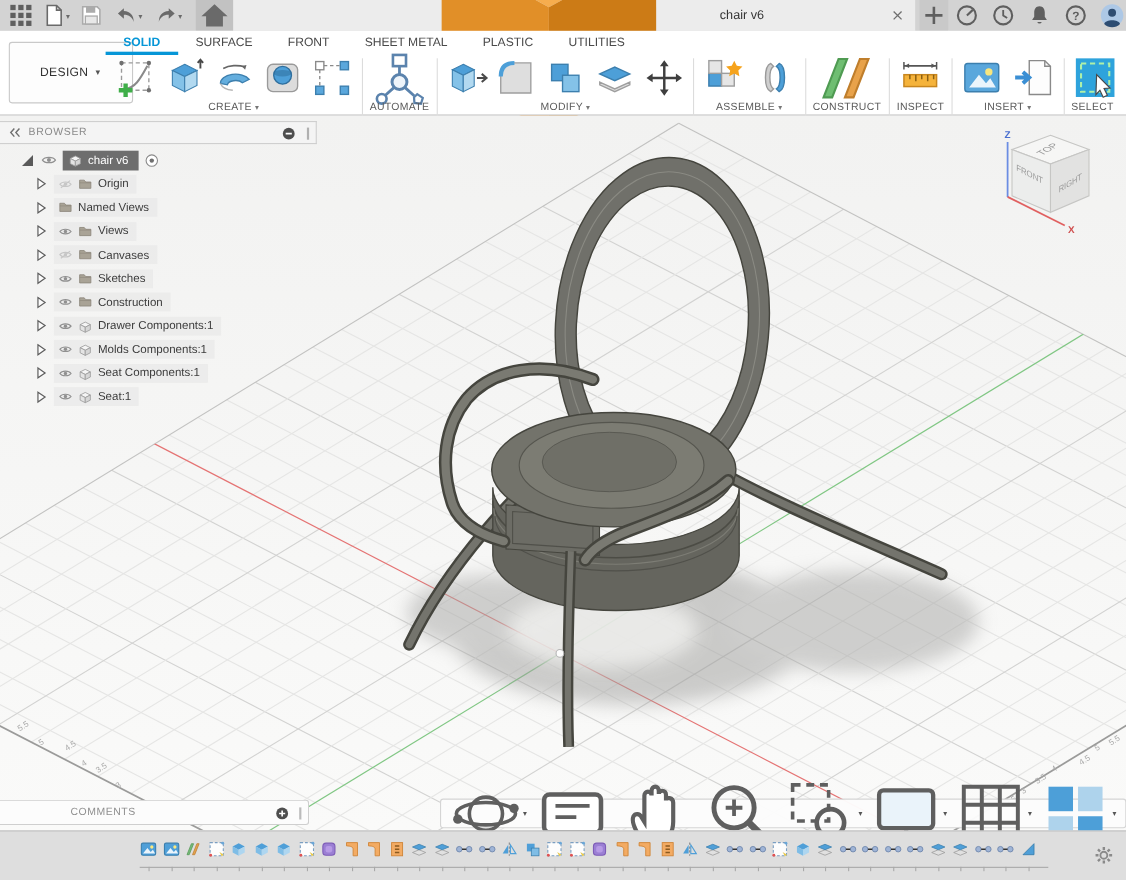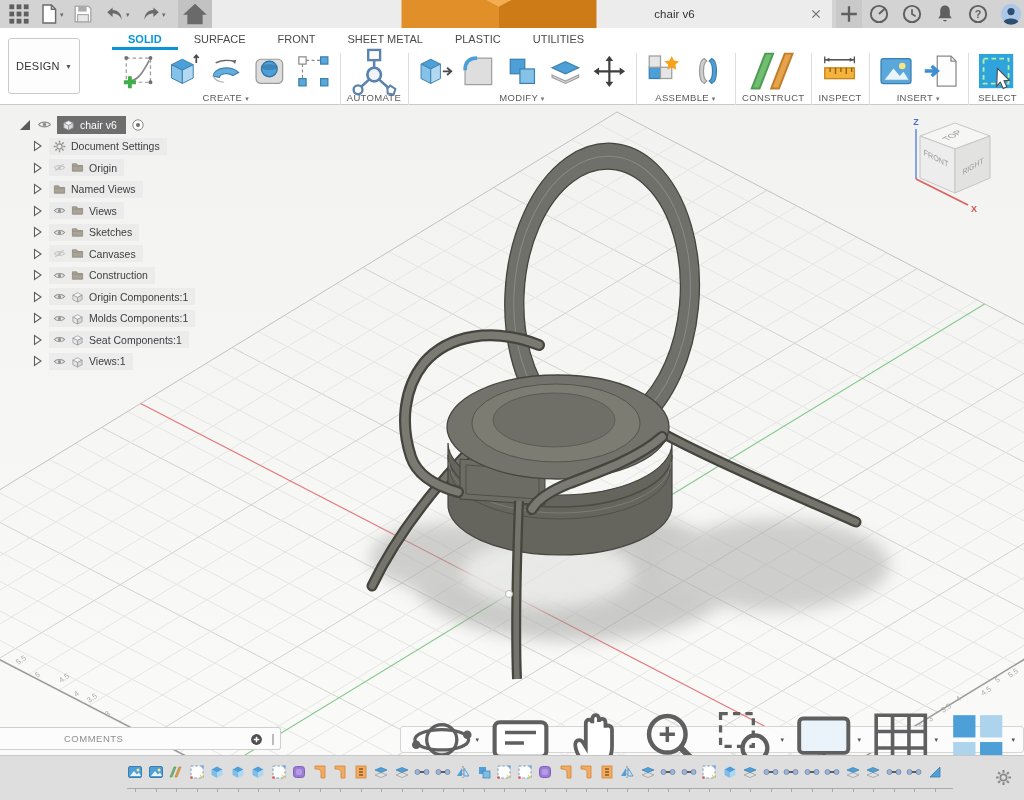--- a/index.html
+++ b/index.html
@@ -18,23 +18,23 @@
   #doctab .dtitle{font-size:11.5px;color:#333;}
   #doctab svg{width:15px;height:15px;}
   #tab-close{position:absolute;right:8px;top:6px;width:16px;height:16px;}
   #newtab{position:absolute;left:836px;top:0;width:26px;height:28px;background:#c9c9c9;display:flex;align-items:center;justify-content:center;}
   #newtab svg{width:15px;height:15px;}
   .rt-icons{position:absolute;left:866px;top:2px;display:flex;gap:7px;align-items:center;}
   .rt-icons .tbtn{position:static;}
 
   
   #ribbon{position:absolute;left:0;top:28px;width:1024px;height:77px;background:#ffffff;border-bottom:1px solid #c9c9c9;}
-  #design-btn{position:absolute;left:8px;top:10px;width:72px;height:56px;border:1px solid #c9c9c9;border-radius:3px;background:#fdfdfd;display:flex;align-items:center;justify-content:center;font-size:11px;color:#333;letter-spacing:.3px;cursor:pointer;}
+  #design-btn{position:absolute;left:8px;top:10px;width:113px;height:56px;border:1px solid #c9c9c9;border-radius:3px;background:#fdfdfd;display:flex;align-items:center;justify-content:center;font-size:11px;color:#333;letter-spacing:.3px;cursor:pointer;}
   #design-btn .dcar{font-size:7px;color:#555;margin-left:5px;}
-  #ribbon-main{position:absolute;left:112px;top:2px;text-align:right;}
+  #ribbon-main{position:absolute;left:96px;top:2px;}
   #ribbon-tabs{display:flex;height:20px;align-items:flex-end;}
   .rtab{padding:0 16px 2px 16px;font-size:11px;color:#4a4a4a;height:20px;line-height:18px;cursor:pointer;}
   .rtab.active{color:#0696d7;font-weight:bold;border-bottom:3px solid #0696d7;padding-bottom:0;}
   #ribbon-groups{display:flex;align-items:flex-start;margin-top:1px;}
   .rgroup{display:flex;flex-direction:column;align-items:center;padding:0 7px;}
   .ricons{display:flex;align-items:center;gap:5px;height:40px;}
   .rtool{cursor:pointer;display:flex;}
   .rtool svg{width:30px;height:30px;}
   .rtool.big svg{width:36px;height:36px;}
   .rlabel{font-size:9.5px;color:#5a5a5a;margin-top:1px;letter-spacing:.3px;cursor:pointer;}
@@ -570,20 +570,35 @@
         <text id="vc-right" transform="translate(65,52) matrix(0.85,-0.5,0,1,0,0)" text-anchor="middle" font-size="8" fill="#9a9a9a">RIGHT</text>
         <path d="M8 62 V12" stroke="#6b8de3" stroke-width="1.6"></path>
         <path d="M8 62 L60 88" stroke="#e06060" stroke-width="1.6"></path>
         <text id="vc-z" x="8" y="8" text-anchor="middle" font-size="9" font-weight="bold" fill="#4a6fd0">Z</text>
         <text id="vc-x" x="66" y="95" text-anchor="middle" font-size="9" font-weight="bold" fill="#d05050">X</text>
       </g>
     </svg>
   </div>
 
   <div id="browser">
+    <div class="bheader">
+      <span class="bh-ic">
+          <svg viewBox="0 0 14 14" xmlns="http://www.w3.org/2000/svg" style="width:100%;height:100%;display:block">
+            <path d="M6.5 3 L3 7 L6.5 11 M11.5 3 L8 7 L11.5 11" fill="none" stroke="#6f6f6f" stroke-width="1.4"></path>
+          </svg>
+        </span>
+      <span>BROWSER</span>
+      <span class="bh-min">
+          <svg viewBox="0 0 14 14" xmlns="http://www.w3.org/2000/svg" style="width:100%;height:100%;display:block">
+            <circle cx="7" cy="7" r="5.8" fill="#4e4e4e"></circle>
+            <path d="M4 7 H10" stroke="#fff" stroke-width="1.6"></path>
+          </svg>
+        </span>
+      <span class="bh-scroll"></span>
+    </div>
     <div id="browser-rows">
       <div class="brow root">
         <span class="tri">
             <svg viewBox="0 0 14 14" xmlns="http://www.w3.org/2000/svg" style="width:100%;height:100%;display:block">
               <path d="M2 12 L12 12 L12 2 Z" fill="#5a5a5a"></path>
             </svg>
           </span>
         <span class="rooteye">
             <svg viewBox="0 0 14 14" xmlns="http://www.w3.org/2000/svg" style="width:100%;height:100%;display:block">
               <path d="M1.5 7 C3.5 4 10.5 4 12.5 7 C10.5 10 3.5 10 1.5 7 Z" fill="none" stroke="#909090" stroke-width="1.1"></path>
@@ -601,95 +616,102 @@
           <span>chair v6</span>
         </span>
         <span class="btarget">
             <svg viewBox="0 0 14 14" xmlns="http://www.w3.org/2000/svg" style="width:100%;height:100%;display:block">
               <circle cx="7" cy="7" r="5.2" fill="#fff" stroke="#8a8a8a" stroke-width="1"></circle>
               <circle cx="7" cy="7" r="2" fill="#6f6f6f"></circle>
             </svg>
           </span>
       </div>
 
-    <div class="brow">
+        <div class="brow">
           <span class="tri">
             <svg viewBox="0 0 14 14" xmlns="http://www.w3.org/2000/svg" style="width:100%;height:100%;display:block">
               <path d="M4.5 2.5 L11 7 L4.5 11.5 Z" fill="#fcfcfc" stroke="#5f5f5f" stroke-width="1.1"></path>
             </svg>
           </span>
           <span class="bchip">
             <span style="display: flex; width: 13px; height: 13px;">
               <svg viewBox="0 0 14 14" xmlns="http://www.w3.org/2000/svg" style="width:100%;height:100%;display:block">
-                <circle cx="7" cy="7" r="2.8" fill="none" stroke="#8f8f8f" stroke-width="1.2"></circle>
-                <path d="M7 .8 V3 M7 11 V13.2 M.8 7 H3 M11 7 H13.2 M2.6 2.6 L4.2 4.2 M9.8 9.8 L11.4 11.4 M11.4 2.6 L9.8 4.2 M4.2 9.8 L2.6 11.4" stroke="#8f8f8f" stroke-width="1.5"></path>
-              </svg>
-            </span>
-            <span>Document Settings</span>
+                <path d="M1.5 7 C3.5 4 10.5 4 12.5 7 C10.5 10 3.5 10 1.5 7 Z" fill="none" stroke="#c6c6c6" stroke-width="1.1"></path>
+                <circle cx="7" cy="7" r="1.7" fill="#c6c6c6"></circle>
+                <path d="M2.5 10.5 L11.5 3.5" stroke="#c6c6c6" stroke-width="1.1"></path>
+              </svg>
+            </span>
+            <span style="display: flex; width: 13px; height: 13px;">
+              <svg viewBox="0 0 14 14" xmlns="http://www.w3.org/2000/svg" style="width:100%;height:100%;display:block">
+                <path d="M1.5 3 H6 L7.5 4.8 H12.5 V11 H1.5 Z" fill="#a9a396" stroke="#8c867a" stroke-width=".8"></path>
+                <path d="M1.5 5.6 H12.5" stroke="#8c867a" stroke-width=".6"></path>
+              </svg>
+            </span>
+            <span>Origin</span>
           </span>
         </div>
         <div class="brow">
           <span class="tri">
             <svg viewBox="0 0 14 14" xmlns="http://www.w3.org/2000/svg" style="width:100%;height:100%;display:block">
               <path d="M4.5 2.5 L11 7 L4.5 11.5 Z" fill="#fcfcfc" stroke="#5f5f5f" stroke-width="1.1"></path>
             </svg>
           </span>
           <span class="bchip">
             <span style="display: flex; width: 13px; height: 13px;">
               <svg viewBox="0 0 14 14" xmlns="http://www.w3.org/2000/svg" style="width:100%;height:100%;display:block">
-                <path d="M1.5 7 C3.5 4 10.5 4 12.5 7 C10.5 10 3.5 10 1.5 7 Z" fill="none" stroke="#c6c6c6" stroke-width="1.1"></path>
-                <circle cx="7" cy="7" r="1.7" fill="#c6c6c6"></circle>
-                <path d="M2.5 10.5 L11.5 3.5" stroke="#c6c6c6" stroke-width="1.1"></path>
-              </svg>
-            </span>
-            <span style="display: flex; width: 13px; height: 13px;">
-              <svg viewBox="0 0 14 14" xmlns="http://www.w3.org/2000/svg" style="width:100%;height:100%;display:block">
                 <path d="M1.5 3 H6 L7.5 4.8 H12.5 V11 H1.5 Z" fill="#a9a396" stroke="#8c867a" stroke-width=".8"></path>
                 <path d="M1.5 5.6 H12.5" stroke="#8c867a" stroke-width=".6"></path>
               </svg>
             </span>
-            <span>Origin</span>
+            <span>Named Views</span>
           </span>
         </div>
         <div class="brow">
           <span class="tri">
             <svg viewBox="0 0 14 14" xmlns="http://www.w3.org/2000/svg" style="width:100%;height:100%;display:block">
               <path d="M4.5 2.5 L11 7 L4.5 11.5 Z" fill="#fcfcfc" stroke="#5f5f5f" stroke-width="1.1"></path>
             </svg>
           </span>
           <span class="bchip">
             <span style="display: flex; width: 13px; height: 13px;">
               <svg viewBox="0 0 14 14" xmlns="http://www.w3.org/2000/svg" style="width:100%;height:100%;display:block">
+                <path d="M1.5 7 C3.5 4 10.5 4 12.5 7 C10.5 10 3.5 10 1.5 7 Z" fill="none" stroke="#909090" stroke-width="1.1"></path>
+                <circle cx="7" cy="7" r="1.7" fill="#909090"></circle>
+              </svg>
+            </span>
+            <span style="display: flex; width: 13px; height: 13px;">
+              <svg viewBox="0 0 14 14" xmlns="http://www.w3.org/2000/svg" style="width:100%;height:100%;display:block">
                 <path d="M1.5 3 H6 L7.5 4.8 H12.5 V11 H1.5 Z" fill="#a9a396" stroke="#8c867a" stroke-width=".8"></path>
                 <path d="M1.5 5.6 H12.5" stroke="#8c867a" stroke-width=".6"></path>
               </svg>
             </span>
-            <span>Named Views</span>
+            <span>Views</span>
           </span>
         </div>
         <div class="brow">
           <span class="tri">
             <svg viewBox="0 0 14 14" xmlns="http://www.w3.org/2000/svg" style="width:100%;height:100%;display:block">
               <path d="M4.5 2.5 L11 7 L4.5 11.5 Z" fill="#fcfcfc" stroke="#5f5f5f" stroke-width="1.1"></path>
             </svg>
           </span>
           <span class="bchip">
             <span style="display: flex; width: 13px; height: 13px;">
               <svg viewBox="0 0 14 14" xmlns="http://www.w3.org/2000/svg" style="width:100%;height:100%;display:block">
-                <path d="M1.5 7 C3.5 4 10.5 4 12.5 7 C10.5 10 3.5 10 1.5 7 Z" fill="none" stroke="#909090" stroke-width="1.1"></path>
-                <circle cx="7" cy="7" r="1.7" fill="#909090"></circle>
+                <path d="M1.5 7 C3.5 4 10.5 4 12.5 7 C10.5 10 3.5 10 1.5 7 Z" fill="none" stroke="#c6c6c6" stroke-width="1.1"></path>
+                <circle cx="7" cy="7" r="1.7" fill="#c6c6c6"></circle>
+                <path d="M2.5 10.5 L11.5 3.5" stroke="#c6c6c6" stroke-width="1.1"></path>
               </svg>
             </span>
             <span style="display: flex; width: 13px; height: 13px;">
               <svg viewBox="0 0 14 14" xmlns="http://www.w3.org/2000/svg" style="width:100%;height:100%;display:block">
                 <path d="M1.5 3 H6 L7.5 4.8 H12.5 V11 H1.5 Z" fill="#a9a396" stroke="#8c867a" stroke-width=".8"></path>
                 <path d="M1.5 5.6 H12.5" stroke="#8c867a" stroke-width=".6"></path>
               </svg>
             </span>
-            <span>Views</span>
+            <span>Canvases</span>
           </span>
         </div>
         <div class="brow">
           <span class="tri">
             <svg viewBox="0 0 14 14" xmlns="http://www.w3.org/2000/svg" style="width:100%;height:100%;display:block">
               <path d="M4.5 2.5 L11 7 L4.5 11.5 Z" fill="#fcfcfc" stroke="#5f5f5f" stroke-width="1.1"></path>
             </svg>
           </span>
           <span class="bchip">
             <span style="display: flex; width: 13px; height: 13px;">
@@ -709,54 +731,54 @@
         </div>
         <div class="brow">
           <span class="tri">
             <svg viewBox="0 0 14 14" xmlns="http://www.w3.org/2000/svg" style="width:100%;height:100%;display:block">
               <path d="M4.5 2.5 L11 7 L4.5 11.5 Z" fill="#fcfcfc" stroke="#5f5f5f" stroke-width="1.1"></path>
             </svg>
           </span>
           <span class="bchip">
             <span style="display: flex; width: 13px; height: 13px;">
               <svg viewBox="0 0 14 14" xmlns="http://www.w3.org/2000/svg" style="width:100%;height:100%;display:block">
-                <path d="M1.5 7 C3.5 4 10.5 4 12.5 7 C10.5 10 3.5 10 1.5 7 Z" fill="none" stroke="#c6c6c6" stroke-width="1.1"></path>
-                <circle cx="7" cy="7" r="1.7" fill="#c6c6c6"></circle>
-                <path d="M2.5 10.5 L11.5 3.5" stroke="#c6c6c6" stroke-width="1.1"></path>
+                <path d="M1.5 7 C3.5 4 10.5 4 12.5 7 C10.5 10 3.5 10 1.5 7 Z" fill="none" stroke="#909090" stroke-width="1.1"></path>
+                <circle cx="7" cy="7" r="1.7" fill="#909090"></circle>
               </svg>
             </span>
             <span style="display: flex; width: 13px; height: 13px;">
               <svg viewBox="0 0 14 14" xmlns="http://www.w3.org/2000/svg" style="width:100%;height:100%;display:block">
                 <path d="M1.5 3 H6 L7.5 4.8 H12.5 V11 H1.5 Z" fill="#a9a396" stroke="#8c867a" stroke-width=".8"></path>
                 <path d="M1.5 5.6 H12.5" stroke="#8c867a" stroke-width=".6"></path>
               </svg>
             </span>
-            <span>Canvases</span>
+            <span>Construction</span>
           </span>
         </div>
         <div class="brow">
           <span class="tri">
             <svg viewBox="0 0 14 14" xmlns="http://www.w3.org/2000/svg" style="width:100%;height:100%;display:block">
               <path d="M4.5 2.5 L11 7 L4.5 11.5 Z" fill="#fcfcfc" stroke="#5f5f5f" stroke-width="1.1"></path>
             </svg>
           </span>
           <span class="bchip">
             <span style="display: flex; width: 13px; height: 13px;">
               <svg viewBox="0 0 14 14" xmlns="http://www.w3.org/2000/svg" style="width:100%;height:100%;display:block">
                 <path d="M1.5 7 C3.5 4 10.5 4 12.5 7 C10.5 10 3.5 10 1.5 7 Z" fill="none" stroke="#909090" stroke-width="1.1"></path>
                 <circle cx="7" cy="7" r="1.7" fill="#909090"></circle>
               </svg>
             </span>
             <span style="display: flex; width: 13px; height: 13px;">
               <svg viewBox="0 0 14 14" xmlns="http://www.w3.org/2000/svg" style="width:100%;height:100%;display:block">
-                <path d="M1.5 3 H6 L7.5 4.8 H12.5 V11 H1.5 Z" fill="#a9a396" stroke="#8c867a" stroke-width=".8"></path>
-                <path d="M1.5 5.6 H12.5" stroke="#8c867a" stroke-width=".6"></path>
-              </svg>
-            </span>
-            <span>Construction</span>
+                <path d="M2 5.5 L7 3 L12 5.5 L7 8 Z" fill="#f5f5f5" stroke="#9a9a9a" stroke-width=".8"></path>
+                <path d="M2 5.5 L7 8 L7 13 L2 10.5 Z" fill="#e4e4e4" stroke="#9a9a9a" stroke-width=".8"></path>
+                <path d="M12 5.5 L7 8 L7 13 L12 10.5 Z" fill="#d6d6d6" stroke="#9a9a9a" stroke-width=".8"></path>
+              </svg>
+            </span>
+            <span>Drawer Components:1</span>
           </span>
         </div>
         <div class="brow">
           <span class="tri">
             <svg viewBox="0 0 14 14" xmlns="http://www.w3.org/2000/svg" style="width:100%;height:100%;display:block">
               <path d="M4.5 2.5 L11 7 L4.5 11.5 Z" fill="#fcfcfc" stroke="#5f5f5f" stroke-width="1.1"></path>
             </svg>
           </span>
           <span class="bchip">
             <span style="display: flex; width: 13px; height: 13px;">
@@ -765,21 +787,21 @@
                 <circle cx="7" cy="7" r="1.7" fill="#909090"></circle>
               </svg>
             </span>
             <span style="display: flex; width: 13px; height: 13px;">
               <svg viewBox="0 0 14 14" xmlns="http://www.w3.org/2000/svg" style="width:100%;height:100%;display:block">
                 <path d="M2 5.5 L7 3 L12 5.5 L7 8 Z" fill="#f5f5f5" stroke="#9a9a9a" stroke-width=".8"></path>
                 <path d="M2 5.5 L7 8 L7 13 L2 10.5 Z" fill="#e4e4e4" stroke="#9a9a9a" stroke-width=".8"></path>
                 <path d="M12 5.5 L7 8 L7 13 L12 10.5 Z" fill="#d6d6d6" stroke="#9a9a9a" stroke-width=".8"></path>
               </svg>
             </span>
-            <span>Origin Components:1</span>
+            <span>Molds Components:1</span>
           </span>
         </div>
         <div class="brow">
           <span class="tri">
             <svg viewBox="0 0 14 14" xmlns="http://www.w3.org/2000/svg" style="width:100%;height:100%;display:block">
               <path d="M4.5 2.5 L11 7 L4.5 11.5 Z" fill="#fcfcfc" stroke="#5f5f5f" stroke-width="1.1"></path>
             </svg>
           </span>
           <span class="bchip">
             <span style="display: flex; width: 13px; height: 13px;">
@@ -788,21 +810,21 @@
                 <circle cx="7" cy="7" r="1.7" fill="#909090"></circle>
               </svg>
             </span>
             <span style="display: flex; width: 13px; height: 13px;">
               <svg viewBox="0 0 14 14" xmlns="http://www.w3.org/2000/svg" style="width:100%;height:100%;display:block">
                 <path d="M2 5.5 L7 3 L12 5.5 L7 8 Z" fill="#f5f5f5" stroke="#9a9a9a" stroke-width=".8"></path>
                 <path d="M2 5.5 L7 8 L7 13 L2 10.5 Z" fill="#e4e4e4" stroke="#9a9a9a" stroke-width=".8"></path>
                 <path d="M12 5.5 L7 8 L7 13 L12 10.5 Z" fill="#d6d6d6" stroke="#9a9a9a" stroke-width=".8"></path>
               </svg>
             </span>
-            <span>Molds Components:1</span>
+            <span>Seat Components:1</span>
           </span>
         </div>
         <div class="brow">
           <span class="tri">
             <svg viewBox="0 0 14 14" xmlns="http://www.w3.org/2000/svg" style="width:100%;height:100%;display:block">
               <path d="M4.5 2.5 L11 7 L4.5 11.5 Z" fill="#fcfcfc" stroke="#5f5f5f" stroke-width="1.1"></path>
             </svg>
           </span>
           <span class="bchip">
             <span style="display: flex; width: 13px; height: 13px;">
@@ -811,44 +833,21 @@
                 <circle cx="7" cy="7" r="1.7" fill="#909090"></circle>
               </svg>
             </span>
             <span style="display: flex; width: 13px; height: 13px;">
               <svg viewBox="0 0 14 14" xmlns="http://www.w3.org/2000/svg" style="width:100%;height:100%;display:block">
                 <path d="M2 5.5 L7 3 L12 5.5 L7 8 Z" fill="#f5f5f5" stroke="#9a9a9a" stroke-width=".8"></path>
                 <path d="M2 5.5 L7 8 L7 13 L2 10.5 Z" fill="#e4e4e4" stroke="#9a9a9a" stroke-width=".8"></path>
                 <path d="M12 5.5 L7 8 L7 13 L12 10.5 Z" fill="#d6d6d6" stroke="#9a9a9a" stroke-width=".8"></path>
               </svg>
             </span>
-            <span>Seat Components:1</span>
-          </span>
-        </div>
-        <div class="brow">
-          <span class="tri">
-            <svg viewBox="0 0 14 14" xmlns="http://www.w3.org/2000/svg" style="width:100%;height:100%;display:block">
-              <path d="M4.5 2.5 L11 7 L4.5 11.5 Z" fill="#fcfcfc" stroke="#5f5f5f" stroke-width="1.1"></path>
-            </svg>
-          </span>
-          <span class="bchip">
-            <span style="display: flex; width: 13px; height: 13px;">
-              <svg viewBox="0 0 14 14" xmlns="http://www.w3.org/2000/svg" style="width:100%;height:100%;display:block">
-                <path d="M1.5 7 C3.5 4 10.5 4 12.5 7 C10.5 10 3.5 10 1.5 7 Z" fill="none" stroke="#909090" stroke-width="1.1"></path>
-                <circle cx="7" cy="7" r="1.7" fill="#909090"></circle>
-              </svg>
-            </span>
-            <span style="display: flex; width: 13px; height: 13px;">
-              <svg viewBox="0 0 14 14" xmlns="http://www.w3.org/2000/svg" style="width:100%;height:100%;display:block">
-                <path d="M2 5.5 L7 3 L12 5.5 L7 8 Z" fill="#f5f5f5" stroke="#9a9a9a" stroke-width=".8"></path>
-                <path d="M2 5.5 L7 8 L7 13 L2 10.5 Z" fill="#e4e4e4" stroke="#9a9a9a" stroke-width=".8"></path>
-                <path d="M12 5.5 L7 8 L7 13 L12 10.5 Z" fill="#d6d6d6" stroke="#9a9a9a" stroke-width=".8"></path>
-              </svg>
-            </span>
-            <span>Views:1</span>
+            <span>Seat:1</span>
           </span>
         </div>
       </div>
   </div>
 
   <div id="comments">
     <span class="clabel">COMMENTS</span>
     <span class="cplus">
         <svg viewBox="0 0 14 14" xmlns="http://www.w3.org/2000/svg" style="width:100%;height:100%;display:block">
           <circle cx="7" cy="7" r="5.8" fill="#4e4e4e"></circle>

